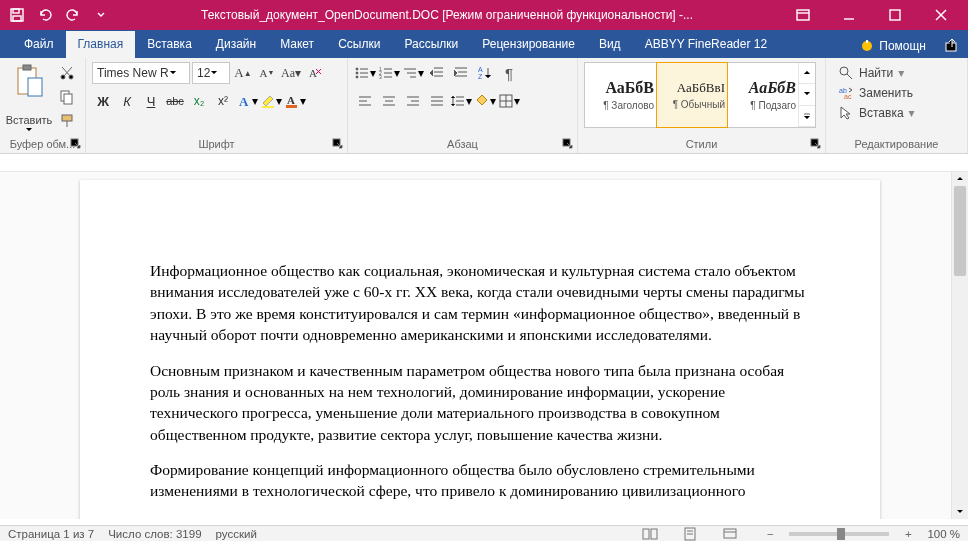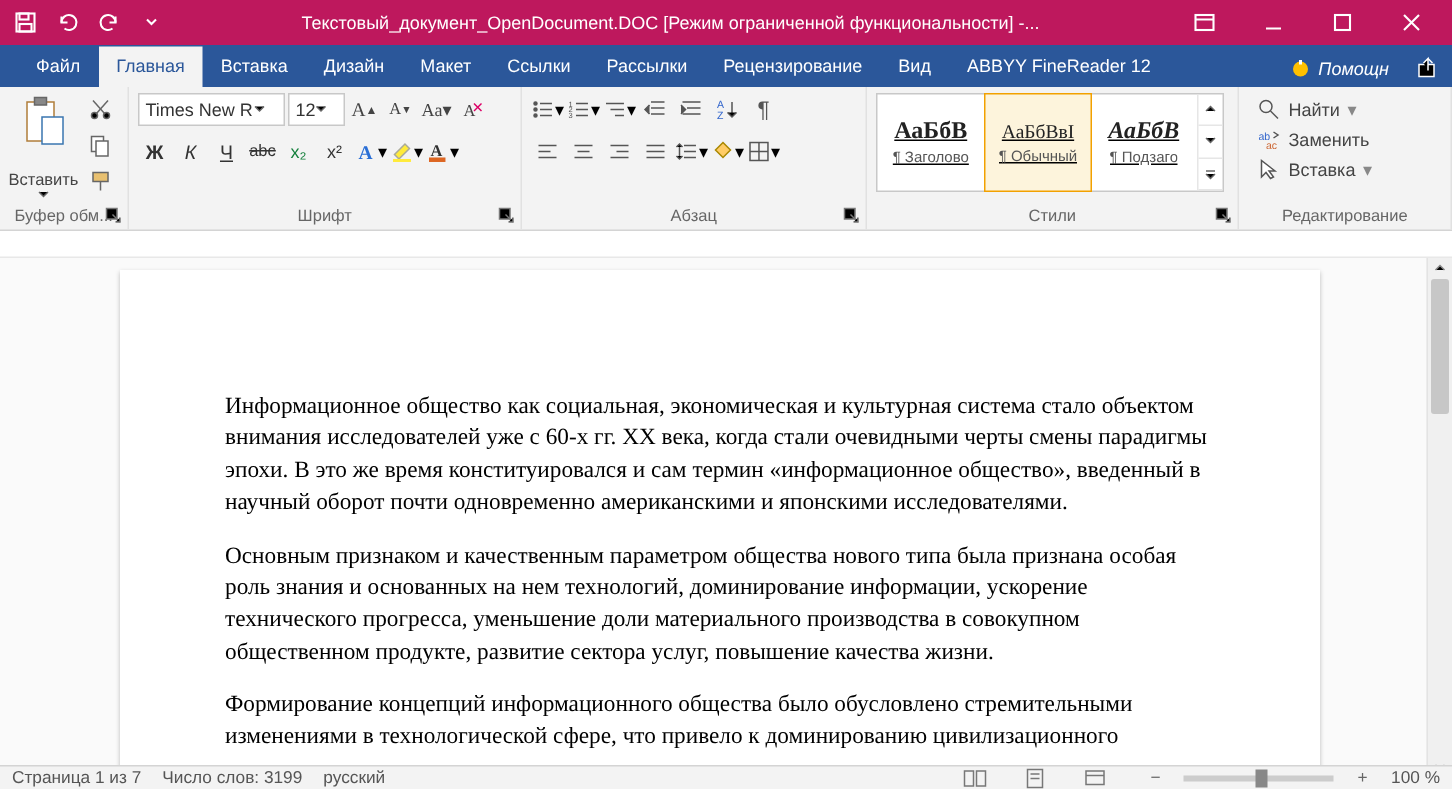--- a/index.html
+++ b/index.html
@@ -8,53 +8,53 @@
   .titlebar .qat { display: flex; gap: 2px; align-items: center; }
   .titlebar .qat .tbtn { width: 26px; height: 24px; display:flex; align-items:center; justify-content:center; cursor:pointer; }
   .titlebar .title { flex:1; text-align:center; font-size:12px; white-space:nowrap; overflow:hidden; text-overflow:ellipsis; padding:0 10px;}
   .titlebar .winbtns { display:flex; }
   .titlebar .winbtns .wbtn { width:46px; height:30px; display:flex; align-items:center; justify-content:center; cursor:pointer;}
   .titlebar svg { stroke:#fff; fill:none; stroke-width:1.4;}
   .tabs { background:#2b579a; height:28px; display:flex; align-items:flex-end; color:#fff; padding-left:12px;}
   .tabs .tab { padding:6px 12px 7px; font-size:12px; cursor:pointer; }
   .tabs .tab.active { background:#f3f3f3; color:#2b579a; }
   .tabs .spacer { flex:1; }
-  .tabs .helper { display:flex; align-items:center; gap:4px; padding:0 10px 4px 6px; font-size:12px;font-style:italic;}
+  .tabs .helper { display:flex; align-items:center; gap:4px; padding:0 10px 4px 6px; font-size:12px;}
   .tabs .share { padding:5px 8px; cursor:pointer; }
   .ribbon { background:#f3f3f3; border-bottom:1px solid #d4d4d4; height:96px; display:flex; }
   .group { border-right:1px solid #e1e1e1; padding:4px 6px 2px; display:flex; flex-direction:column; position:relative;}
   .group .body { flex:1; display:flex; align-items:flex-start; gap:4px;}
   .group .label { font-size:11px; color:#666; text-align:center; padding:2px 0 1px; white-space:nowrap; overflow:hidden; text-overflow:ellipsis;}
   .group .launcher { position:absolute; right:3px; bottom:3px; width:12px; height:12px; cursor:pointer;}
   .group .launcher svg { stroke:#777; }
   .vcol { display:flex; flex-direction:column; gap:2px; }
   .bigbtn { width:46px; display:flex; flex-direction:column; align-items:center; cursor:pointer; padding:2px 0; }
   .bigbtn .cap { font-size:11px; color:#444; margin-top:16px; line-height:1.1; text-align:center;}
   .smallbtn { width:22px; height:22px; display:flex; align-items:center; justify-content:center; cursor:pointer; border-radius:2px;}
   .combo { height:22px; border:1px solid #c8c8c8; background:#fff; display:flex; align-items:center; padding:0 4px; font-size:12px; color:#333;}
   .row { display:flex; gap:2px; align-items:center;}
   .style-gal { display:flex; border:1px solid #c8c8c8; background:#fff; height:66px;}
-  .style-item { width:72px; border-right:1px solid #e6e6e6; display:flex; flex-direction:column; align-items:center; justify-content:center; cursor:pointer; padding:3px 2px;text-decoration:underline;}
+  .style-item { width:72px; border-right:1px solid #e6e6e6; display:flex; flex-direction:column; align-items:flex-end; justify-content:center; cursor:pointer; padding:3px 2px;}
   .style-item.sel { border:1px solid #f2a100; background:#fdf4dc; margin:-1px;}
   .style-item .prev { font-family:"Times New Roman",serif; font-size:16px; color:#222; }
   .style-item .nm { font-size:10px; color:#555; margin-top:3px; white-space:nowrap; overflow:hidden; max-width:68px;}
   .gal-more { width:16px; display:flex; flex-direction:column;}
   .gal-more div { flex:1; display:flex; align-items:center; justify-content:center; border-bottom:1px solid #e6e6e6; cursor:pointer;}
   .edit-col { display:flex; flex-direction:column; gap:2px; padding:2px 4px;}
   .edit-col .eitem { display:flex; align-items:center; gap:5px; font-size:12px; color:#444; cursor:pointer; padding:1px 2px; white-space:nowrap;}
   .ruler { height:18px; background:#fff; border-bottom:1px solid #e8e8e8;}
   .docarea { position:absolute; top:172px; bottom:22px; left:0; right:0; background:#fafafa; overflow:hidden;}
   .page { position:absolute; left:80px; top:8px; width:800px; background:#fff; box-shadow:0 1px 3px rgba(0,0,0,0.25); padding:80px 70px 40px 70px; font-family:"Times New Roman",serif; font-size:15.5px; color:#000; line-height:1.38; height:600px;}
   .page .num { display:inline; }
   .page .ttl { font-weight:bold; }
   .page p { margin:0 0 14px 0; text-align:left;}
   .vscroll { position:absolute; top:172px; right:0; bottom:22px; width:17px; background:#f0f0f0; border-left:1px solid #e3e3e3;}
   .vscroll .thumb { position:absolute; left:2px; right:2px; top:14px; height:90px; background:#c7c7c7; border-radius:2px;}
   .vscroll .arr { position:absolute; left:0; right:0; height:14px; display:flex; align-items:center; justify-content:center; cursor:pointer;}
-  .statusbar { position:absolute; bottom:15px; left:0; right:0; height:16px; background:#f3f3f3; border-top:1px solid #d4d4d4; display:flex; align-items:center; font-size:11.5px; color:#555; padding:0 8px; gap:14px;}
+  .statusbar { position:absolute; bottom:0; left:0; right:0; height:16px; background:#f3f3f3; border-top:1px solid #d4d4d4; display:flex; align-items:center; font-size:11.5px; color:#555; padding:0 8px; gap:14px;}
   .statusbar .flex { flex:1;}
   .statusbar .vbtn { width:26px; height:18px; display:flex; align-items:center; justify-content:center; cursor:pointer; color:#666;}
   .zoom { display:flex; align-items:center; gap:6px;}
   .zoom .track { width:100px; height:4px; background:#ccc; position:relative;}
   .zoom .track .knob { position:absolute; left:48px; top:-4px; width:8px; height:12px; background:#888;}
   svg { display:block; }
   .ic { width:16px; height:16px; }
   .dd-tri { width:8px; height:8px; }
 </style>
 </head>

